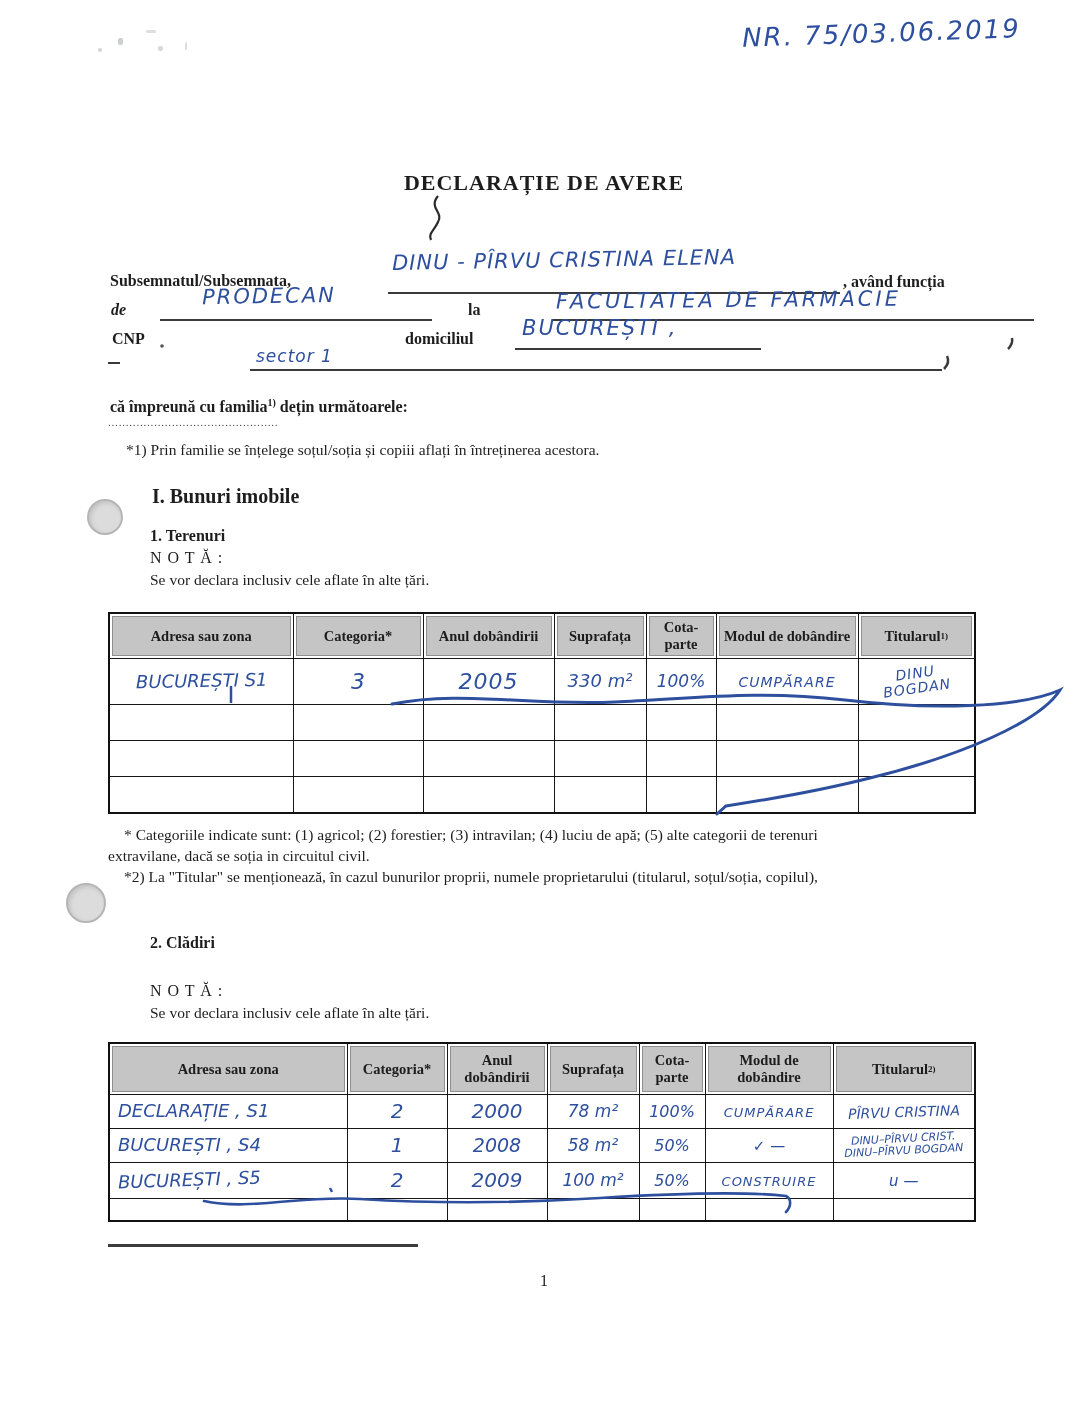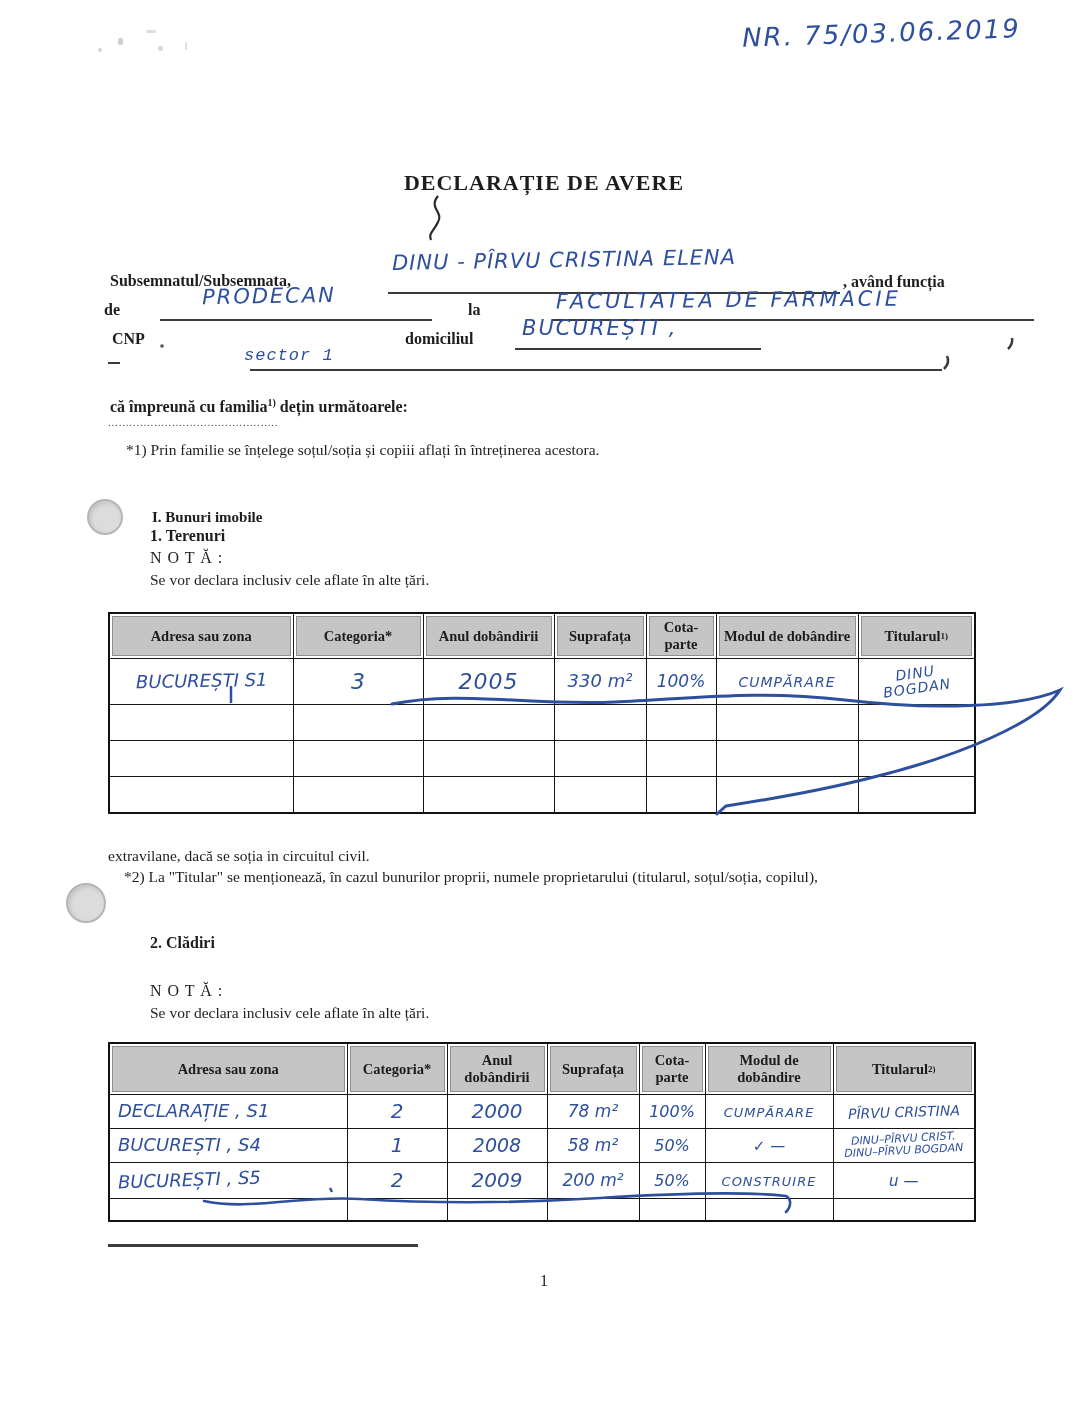--- a/index.html
+++ b/index.html
@@ -42,42 +42,42 @@
   <div class="abs printed title" style="top:170px;">DECLARAȚIE DE AVERE</div>
 
   <div class="circle" style="left:87px;top:499px;width:32px;height:32px;"></div>
   <div class="circle" style="left:66px;top:883px;width:36px;height:36px;z-index:0;"></div>
 
   <div class="abs printed b" style="left:110px;top:272px;font-size:16px;">Subsemnatul/Subsemnata,</div>
   <div class="abs hw" style="left:392px;top:248px;font-size:21px;letter-spacing:1px;transform:rotate(-1deg);white-space:nowrap;">DINU - PÎRVU  CRISTINA  ELENA</div>
   <div class="rule" style="left:388px;top:292px;width:452px;"></div>
   <div class="abs printed b" style="left:843px;top:273px;font-size:16px;text-align:center;">, având funcția</div>
 
-  <div class="abs printed b" style="left:104px;top:301px;font-size:16px;">de</div>
+  <div class="abs printed b" style="left:111px;top:301px;font-size:16px;font-style:italic;">de</div>
   <div class="abs hw" style="left:202px;top:284px;font-size:21px;letter-spacing:2px;transform:rotate(-1deg);">PRODECAN</div>
   <div class="rule" style="left:160px;top:319px;width:272px;"></div>
   <div class="abs printed b" style="left:468px;top:301px;font-size:16px;">la</div>
   <div class="abs hw" style="left:556px;top:288px;font-size:21px;letter-spacing:3px;white-space:nowrap;transform:rotate(-0.5deg);">FACULTATEA   DE  FARMACIE</div>
   <div class="rule" style="left:552px;top:319px;width:482px;"></div>
 
   <div class="abs printed b" style="left:112px;top:330px;font-size:16px;">CNP</div>
   <div class="abs printed b" style="left:405px;top:330px;font-size:16px;">domiciliul</div>
   <div class="abs hw" style="left:522px;top:316px;font-size:21px;letter-spacing:2px;">BUCUREȘTI ,</div>
   <div class="rule" style="left:515px;top:348px;width:246px;"></div>
 
   <div class="rule" style="left:108px;top:362px;width:12px;"></div>
-  <div class="abs hw" style="left:244px;top:346px;font-size:17px;letter-spacing:1px;font-family:Liberation Mono, monospace;">sector 1</div>
+  <div class="abs hw" style="left:256px;top:346px;font-size:17px;letter-spacing:1px;">sector 1</div>
   <div class="rule" style="left:250px;top:369px;width:692px;"></div>
 
   <div class="abs printed b" style="left:110px;top:397px;font-size:16px;"><span>că împreună cu familia</span><sup style="font-size:10px;">1)</sup><span> dețin următoarele:</span></div>
 
   <div class="abs printed" style="left:108px;top:416px;font-size:11px;letter-spacing:0.8px;color:#444;">................................................</div>
   <div class="abs printed" style="left:126px;top:441px;font-size:15.5px;font-family:Liberation Serif, serif;">*1) Prin familie se înțelege soțul/soția și copiii aflați în întreținerea acestora.</div>
 
-  <div class="abs printed b" style="left:152px;top:509px;font-size:15px;">I. Bunuri imobile</div>
+  <div class="abs printed b" style="left:152px;top:485px;font-size:20px;">I. Bunuri imobile</div>
   <div class="abs printed b" style="left:150px;top:527px;font-size:16px;">1. Terenuri</div>
   <div class="abs printed" style="left:150px;top:549px;font-size:16px;letter-spacing:1px;">N O T Ă :</div>
   <div class="abs printed" style="left:150px;top:571px;font-size:15.5px;">Se vor declara inclusiv cele aflate în alte țări.</div>
 
   <table class="frm abs" style="left:108px;top:612px;width:866px;">
     <colgroup>
       <col style="width:184px">
         <col style="width:130px">
         <col style="width:131px">
       <col style="width:92px">
@@ -145,20 +145,21 @@
           <td></td>
           <td></td>
           <td></td>
           <td></td>
           <td></td>
           <td></td>
         </tr>
   </tbody>
     </table>
 
+  <div class="abs printed" style="left:124px;top:826px;font-size:15.5px;white-space:nowrap;">* Categoriile indicate sunt: (1) agricol; (2) forestier; (3) intravilan; (4) luciu de apă; (5) alte categorii de terenuri</div>
   <div class="abs printed" style="left:108px;top:847px;font-size:15.5px;">extravilane, dacă se soția in circuitul civil.</div>
   <div class="abs printed" style="left:124px;top:868px;font-size:15.5px;white-space:nowrap;">*2) La "Titular" se menționează, în cazul bunurilor proprii, numele proprietarului (titularul, soțul/soția, copilul),</div>
 
   <div class="abs printed b" style="left:150px;top:934px;font-size:16px;">2. Clădiri</div>
   <div class="abs printed" style="left:150px;top:982px;font-size:16px;letter-spacing:1px;">N O T Ă :</div>
   <div class="abs printed" style="left:150px;top:1004px;font-size:15.5px;">Se vor declara inclusiv cele aflate în alte țări.</div>
 
   <table class="frm abs" style="left:108px;top:1042px;width:866px;">
     <colgroup>
       <col style="width:238px">
@@ -212,21 +213,21 @@
       <td class="cell"><span class="hw hwc" style="font-size:17px;">58 m²</span></td>
       <td class="cell"><span class="hw hwc" style="font-size:16px;">50%</span></td>
       <td class="cell"><span class="hw hwc" style="font-size:15px;">✓ —</span></td>
       <td class="cell"><span class="hw hwc" style="font-size:11px;white-space:pre;transform:rotate(-3deg);">DINU–PÎRVU CRIST.
 DINU–PÎRVU BOGDAN</span></td>
     </tr>
     <tr style="height:36px;">
       <td class="cell" style="text-align:left;padding-left:8px;"><span class="hw hwc" style="font-size:18px;white-space:nowrap;transform:rotate(-2deg);">BUCUREȘTI , S5</span></td>
       <td class="cell"><span class="hw hwc" style="font-size:20px;">2</span></td>
       <td class="cell"><span class="hw hwc" style="font-size:20px;">2009</span></td>
-      <td class="cell"><span class="hw hwc" style="font-size:17px;">200 m²</span></td>
+      <td class="cell"><span class="hw hwc" style="font-size:17px;">100 m²</span></td>
       <td class="cell"><span class="hw hwc" style="font-size:16px;">50%</span></td>
       <td class="cell"><span class="hw hwc" style="font-size:13px;letter-spacing:1px;">CONSTRUIRE</span></td>
       <td class="cell"><span class="hw hwc" style="font-size:15px;">u —</span></td>
     </tr>
     <tr style="height:22px;">
           <td></td>
           <td></td>
           <td></td>
           <td></td>
           <td></td>

